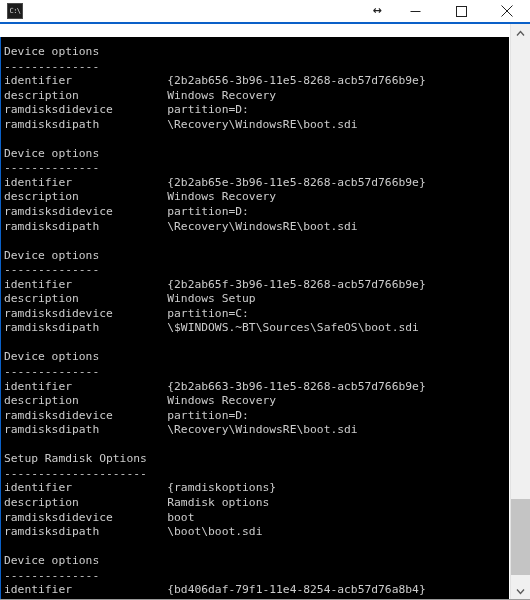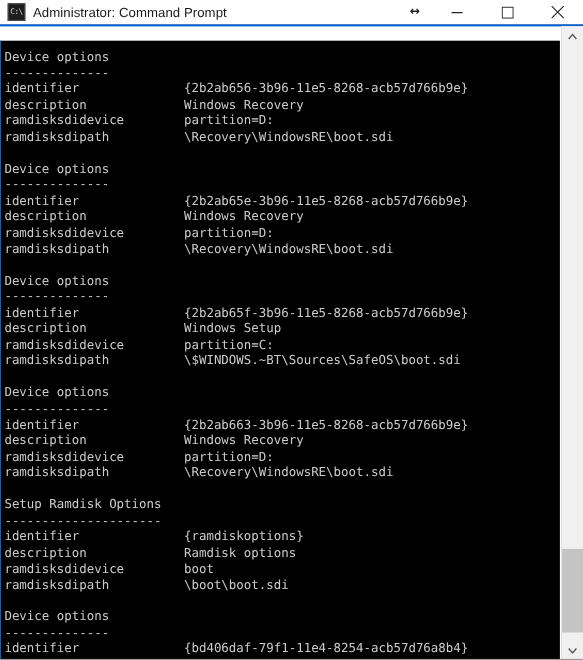--- a/index.html
+++ b/index.html
@@ -166,21 +166,20 @@
 </style>
 </head>
 <body>
 
 <div id="window">
 
   <div id="titlebar">
     <div id="app-icon">
       <span class="glyph">C:\</span>
     </div>
-    <span id="title-text">Administrator: Command Prompt</span>
   </div>
 
   <div id="resize-cue">↔</div>
 
   <div class="caption-btn" id="btn-min">
     <svg width="11" height="11" viewBox="0 0 11 11">
       <line x1="0.5" y1="5.5" x2="10.5" y2="5.5" stroke="#222" stroke-width="1"></line>
     </svg>
   </div>
   <div class="caption-btn" id="btn-max">

